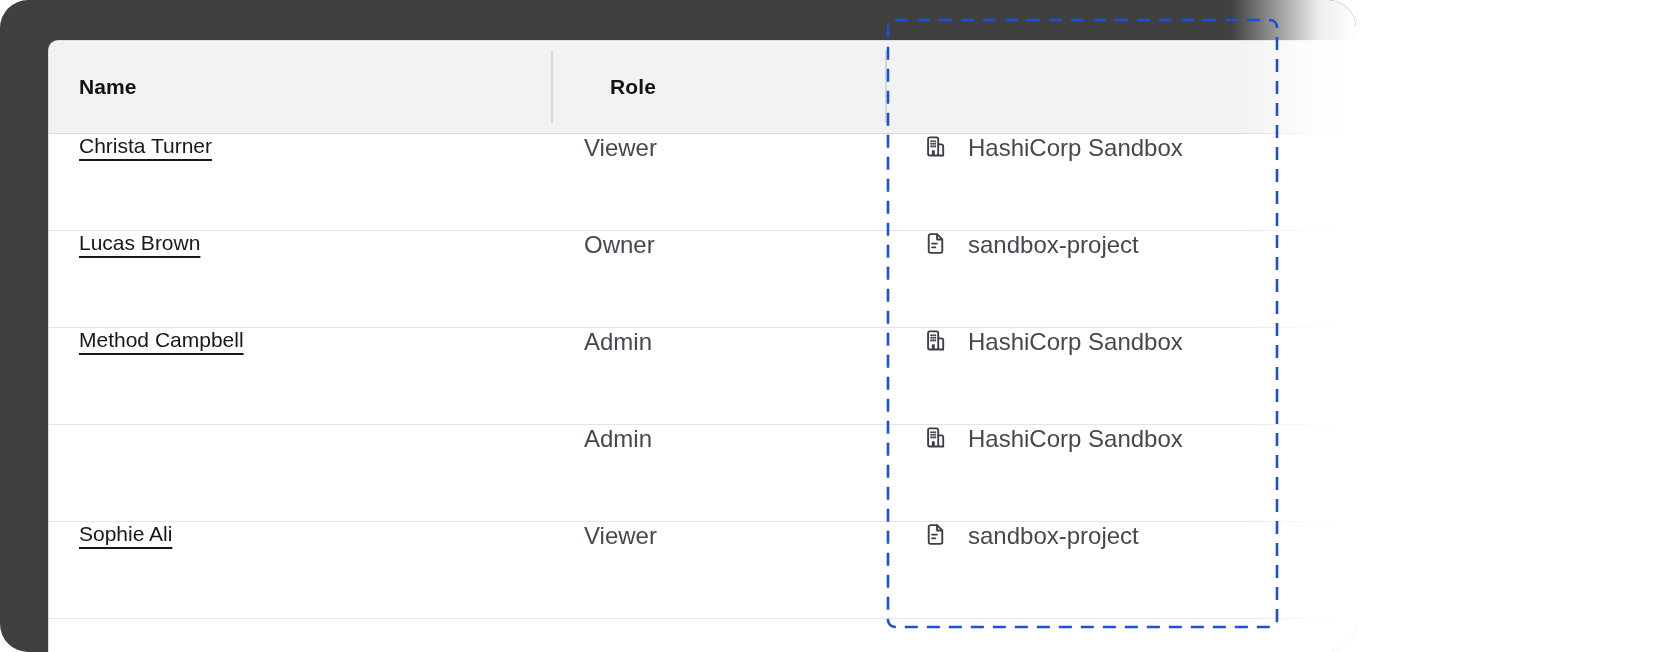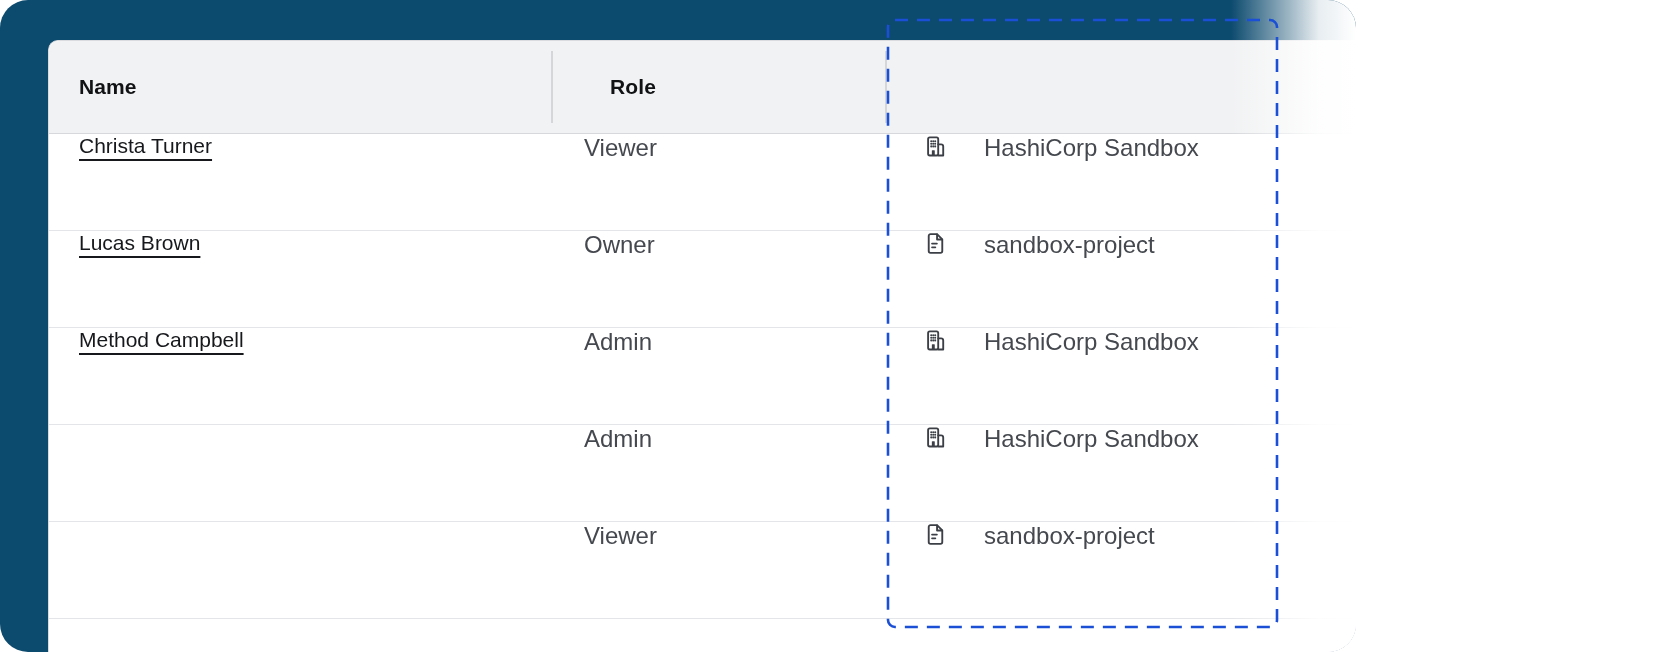--- a/index.html
+++ b/index.html
@@ -1,17 +1,17 @@
 <!DOCTYPE html>
 <html><head>
 <meta charset="utf-8">
 <style>
   html,body{margin:0;padding:0;background:#fff;}
   .canvas{
-    position:relative;width:1356px;height:652px;overflow:hidden;background:#0c4a6e;
+    position:relative;width:1356px;height:652px;overflow:hidden;background:#404040;
     font-family:"Liberation Sans",sans-serif;
     border-radius:28px;
   }
   .table{
     position:absolute;left:48px;top:40px;width:1720px;height:700px;
     background:#fff;border-left:1px solid #d9dbde;border-top:1px solid #d9dbde;
     border-radius:10px 10px 0 0;
   }
   .thead{
     position:relative;height:92px;background:#f1f2f3;
@@ -21,21 +21,21 @@
     position:absolute;top:0;height:100%;display:flex;align-items:center;
     font-size:21px;font-weight:700;color:#101214;letter-spacing:.1px;
   }
   .h-name{left:30px}.h-role{left:561px}.h-scope{left:872px}.h-method{left:1437px}
   .htick{position:absolute;top:10px;height:72px;width:2px;background:#d4d6d9;}
   .t1{left:502px}.t2{left:836px}.t3{left:1404px}
   .row{position:relative;height:96px;border-bottom:1px solid #e4e5e8;background:#fff;}
   .cell{position:absolute;top:0;height:100%;display:flex;align-items:flex-start;}
   .cell.name{left:30px}
   .cell.role{left:535px}
-  .cell.scope{left:874px;gap:36px;}
+  .cell.scope{left:874px;gap:20px;}
   .cell.method{left:1439px;gap:15px;}
   .name-link{
     font-size:21px;color:#16181b;text-decoration:underline;
     text-decoration-thickness:1.5px;text-underline-offset:6px;cursor:pointer;
   }
   .role-cell,.scope-label,.method-label{font-size:24px;color:#45494f;}
   .icon{display:inline-flex;align-items:center;justify-content:center;}
   .icon svg{display:block;}
   
   .annotation{position:absolute;left:886px;top:18px;width:393px;height:611px;z-index:6;pointer-events:none;}
@@ -205,20 +205,23 @@
           <svg width="27" height="27" viewBox="0 0 16 16" fill="#24292f">
             <path d="M8 0C3.58 0 0 3.58 0 8c0 3.54 2.29 6.53 5.47 7.59.4.07.55-.17.55-.38 0-.19-.01-.82-.01-1.49-2.01.37-2.53-.49-2.69-.94-.09-.23-.48-.94-.82-1.13-.28-.15-.68-.52-.01-.53.63-.01 1.08.58 1.23.82.72 1.21 1.87.87 2.33.66.07-.52.28-.87.51-1.07-1.78-.2-3.64-.89-3.64-3.95 0-.87.31-1.59.82-2.15-.08-.2-.36-1.02.08-2.12 0 0 .67-.21 2.2.82.64-.18 1.32-.27 2-.27s1.36.09 2 .27c1.53-1.04 2.2-.82 2.2-.82.44 1.1.16 1.92.08 2.12.51.56.82 1.27.82 2.15 0 3.07-1.87 3.75-3.65 3.95.29.25.54.73.54 1.48 0 1.07-.01 1.93-.01 2.2 0 .21.15.46.55.38A8.01 8.01 0 0 0 16 8c0-4.42-3.58-8-8-8z"></path>
           </svg>
         </span>
 
         <span class="method-label">GitHub</span>
       </div>
     </div>
 
     <div class="row">
+      <div class="cell name">
+        <a class="name-link">Sophie Ali</a>
+      </div>
       <div class="cell role">
         <span class="role-cell">Viewer</span>
       </div>
       <div class="cell scope">
 
         <span class="icon" style="display: inline-flex;">
           <svg width="25" height="25" viewBox="0 0 24 24" fill="none" stroke="#3c4046" stroke-width="1.8" stroke-linecap="round" stroke-linejoin="round">
             <path d="M13.5 3H7.2a1.7 1.7 0 0 0-1.7 1.7v14.6A1.7 1.7 0 0 0 7.2 21h9.6a1.7 1.7 0 0 0 1.7-1.7V8L13.5 3z"></path>
             <path d="M13.5 3.4v4.8h4.8"></path>
             <path d="M8.7 12.1h4.6"></path>

